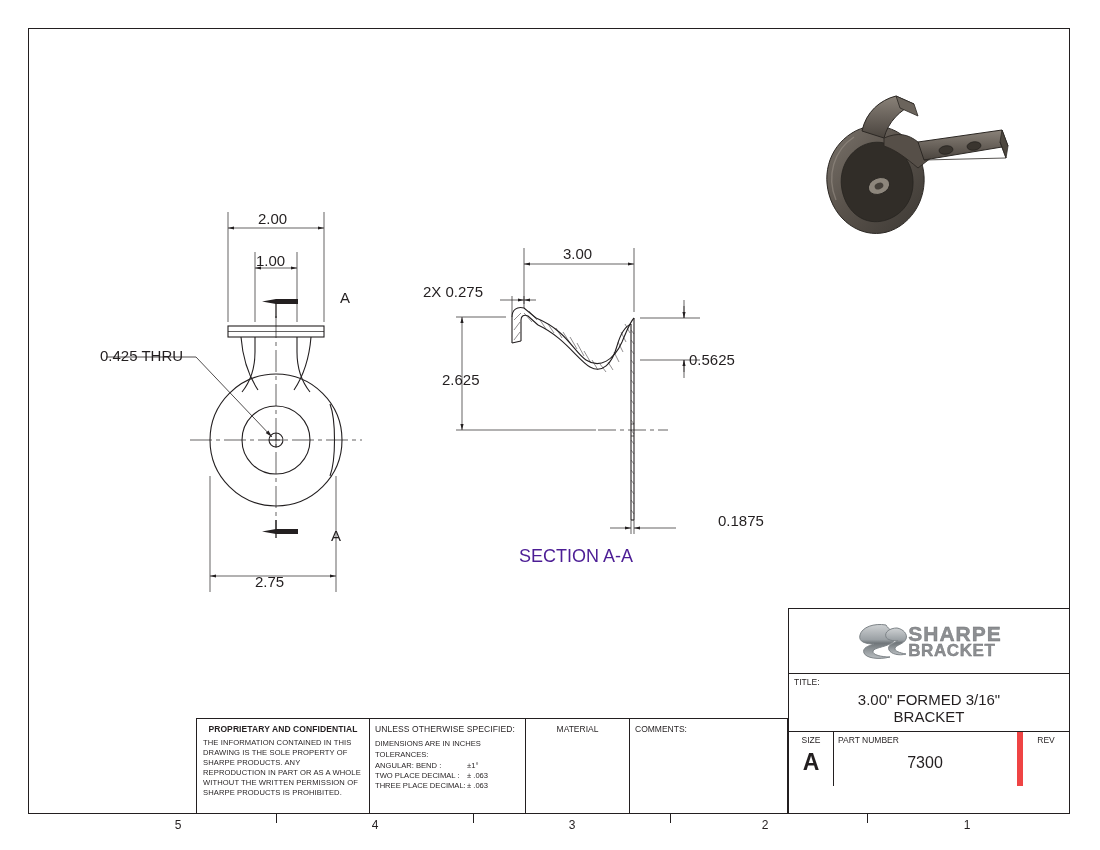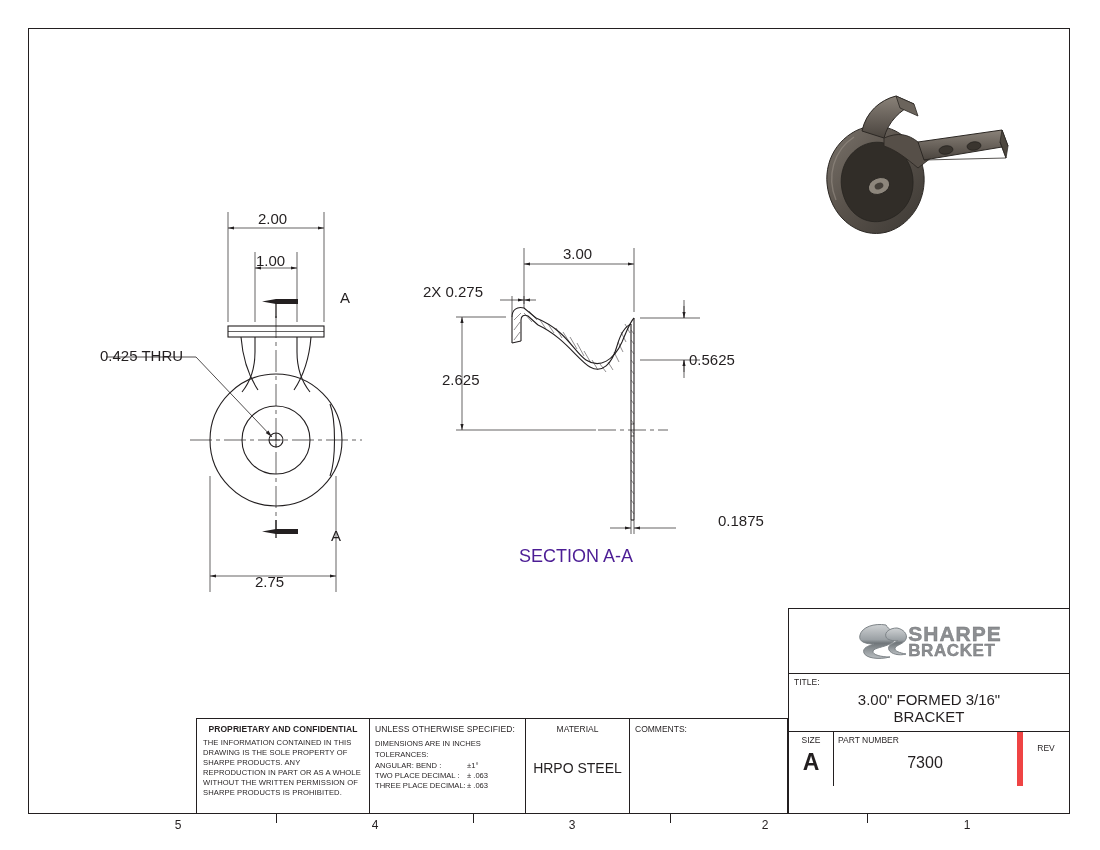--- a/index.html
+++ b/index.html
@@ -226,21 +226,21 @@
     font-size: 8.5px;
     padding: 3px 0 0 5px;
   }
   .pn-box .val {
     text-align: center;
     font-size: 16px;
     padding-top: 9px;
   }
   .rev-box {
     position: absolute;
-    right: 0; top: 8px;
+    right: 0; top: 0;
     width: 46px;
     height: 100%;
   }
   .rev-box .lbl {
     font-size: 8.5px;
     text-align: center;
     padding-top: 3px;
   }
   .bot-row {
     position: absolute;
@@ -524,21 +524,20 @@
         </div>
         <div class="tol-row">
           <span>THREE PLACE DECIMAL:</span>
           <span class="tol-val">± .063</span>
         </div>
       </div>
     </div>
 
     <div style="position:absolute; left:329px; top:0; width:103px; height:100%;">
       <div class="mat-title">MATERIAL</div>
-      <div class="mat-val">HRPO STEEL</div>
     </div>
 
     <div style="position:absolute; left:433px; top:0; right:0; height:100%;">
       <div class="com-title">COMMENTS:</div>
       <div class="com-title"></div>
     </div>
   </div>
 
   <div class="tb tb-right">
 

